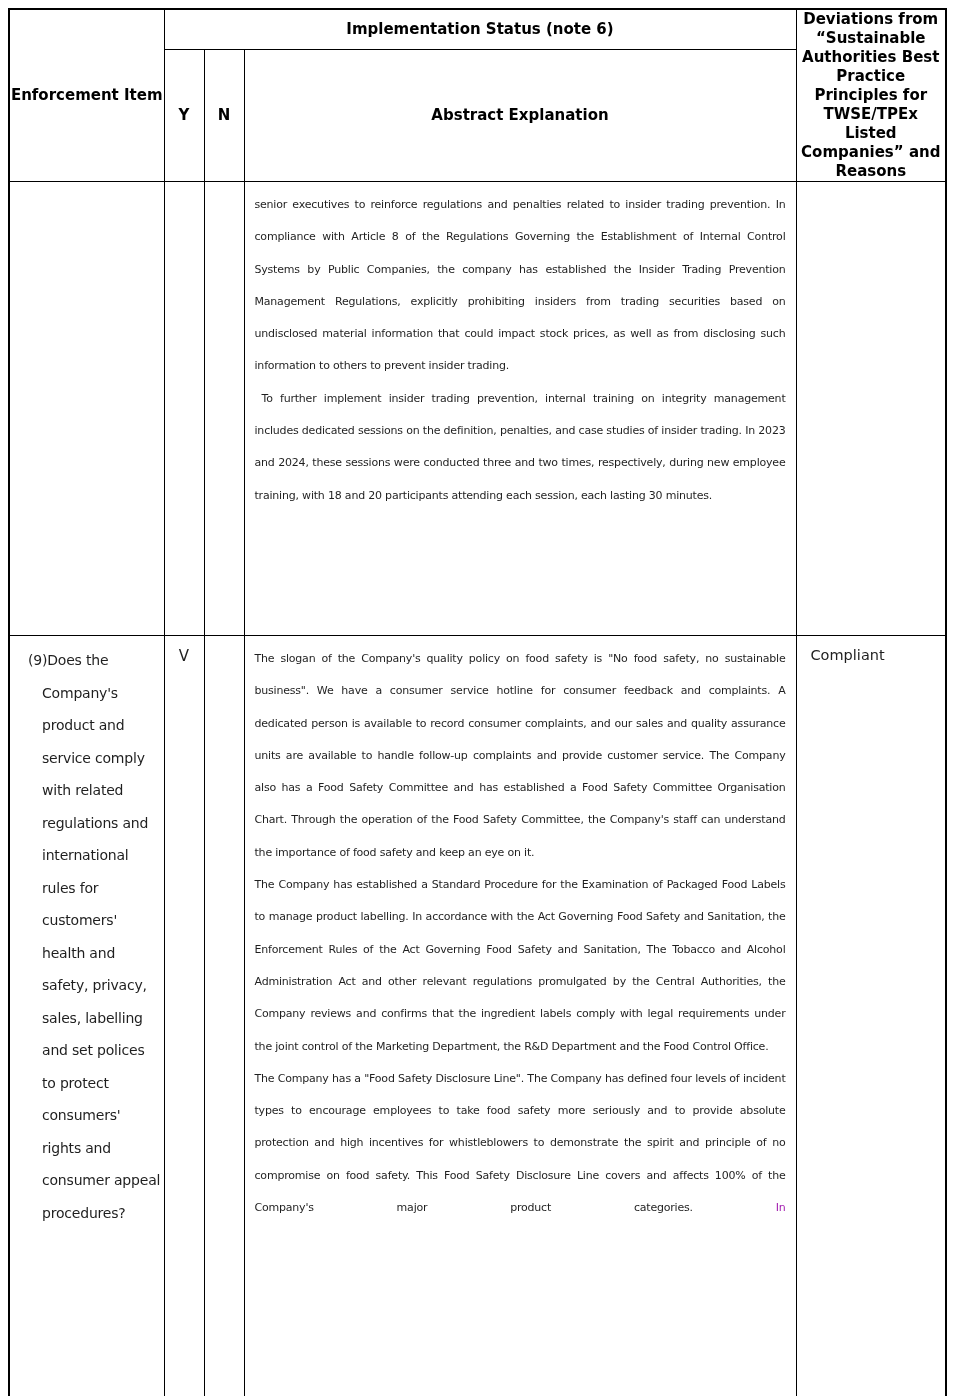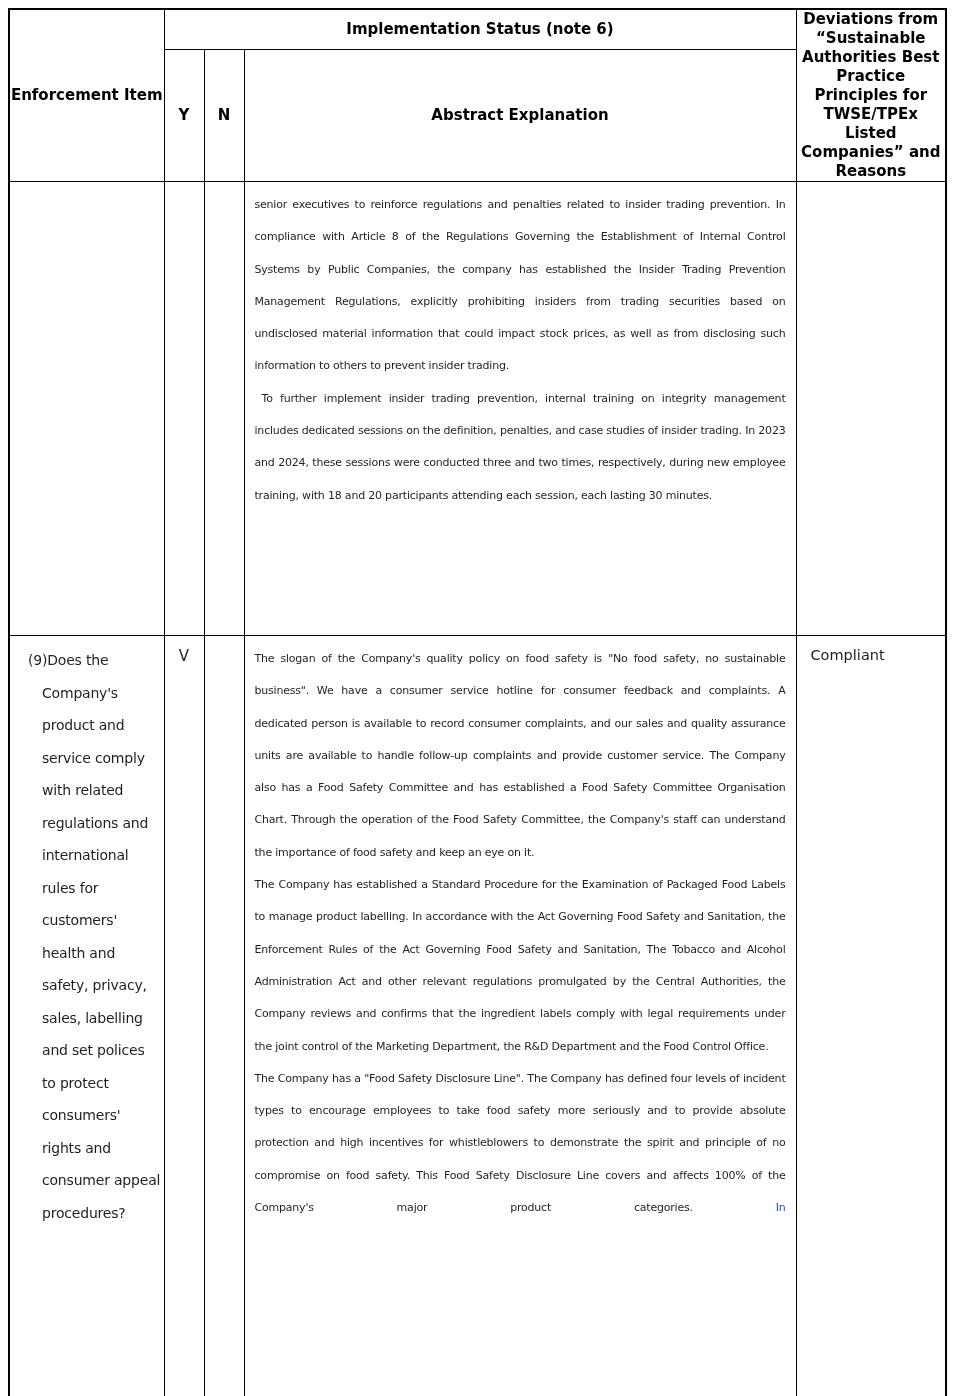--- a/index.html
+++ b/index.html
@@ -68,21 +68,21 @@
     padding-top: 10px;
     text-align: center;
     font-size: 15px;
     line-height: 20px;
   }
   .dev-box {
     padding: 9px 6px 0 14px;
     font-size: 14.5px;
     line-height: 20px;
   }
-  .blue-text { color: #1d4ed8; }
+  .blue-text { color: #a21caf; }
 </style>
 </head>
 <body>
 
 <div class="page">
   <table class="eval-table">
     <colgroup>
       <col style="width:155px">
       <col style="width:40px">
       <col style="width:40px">

